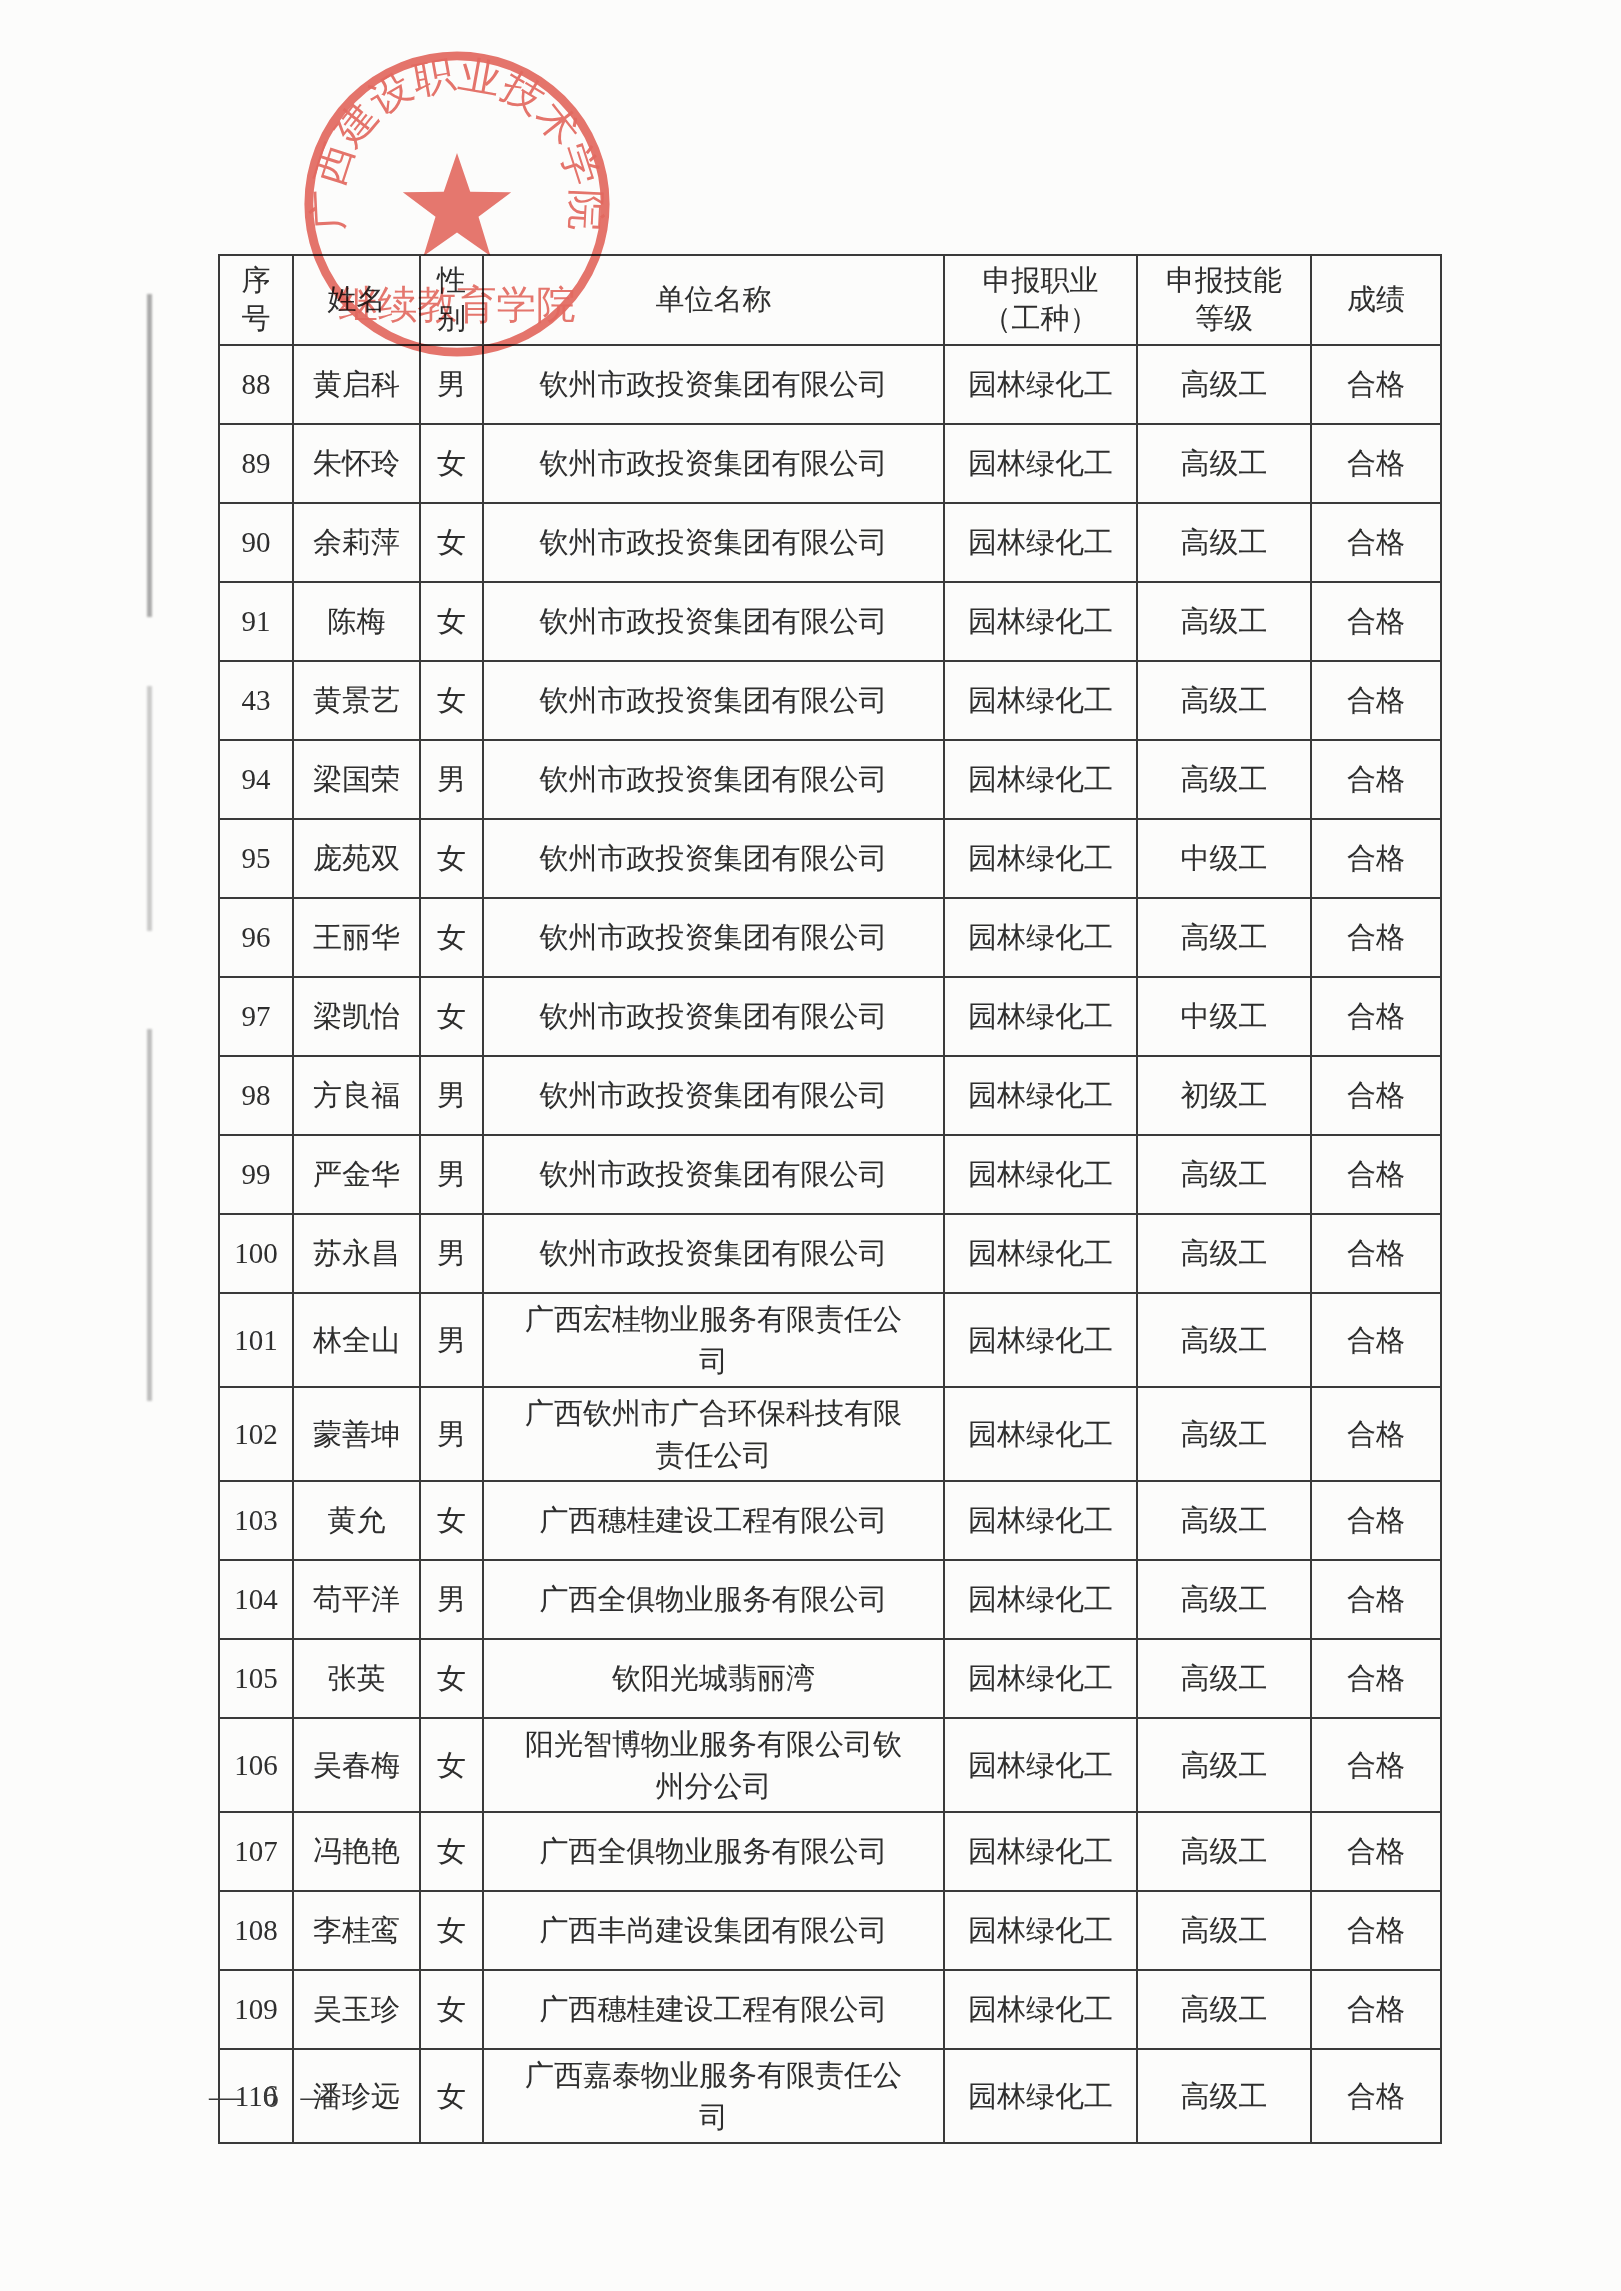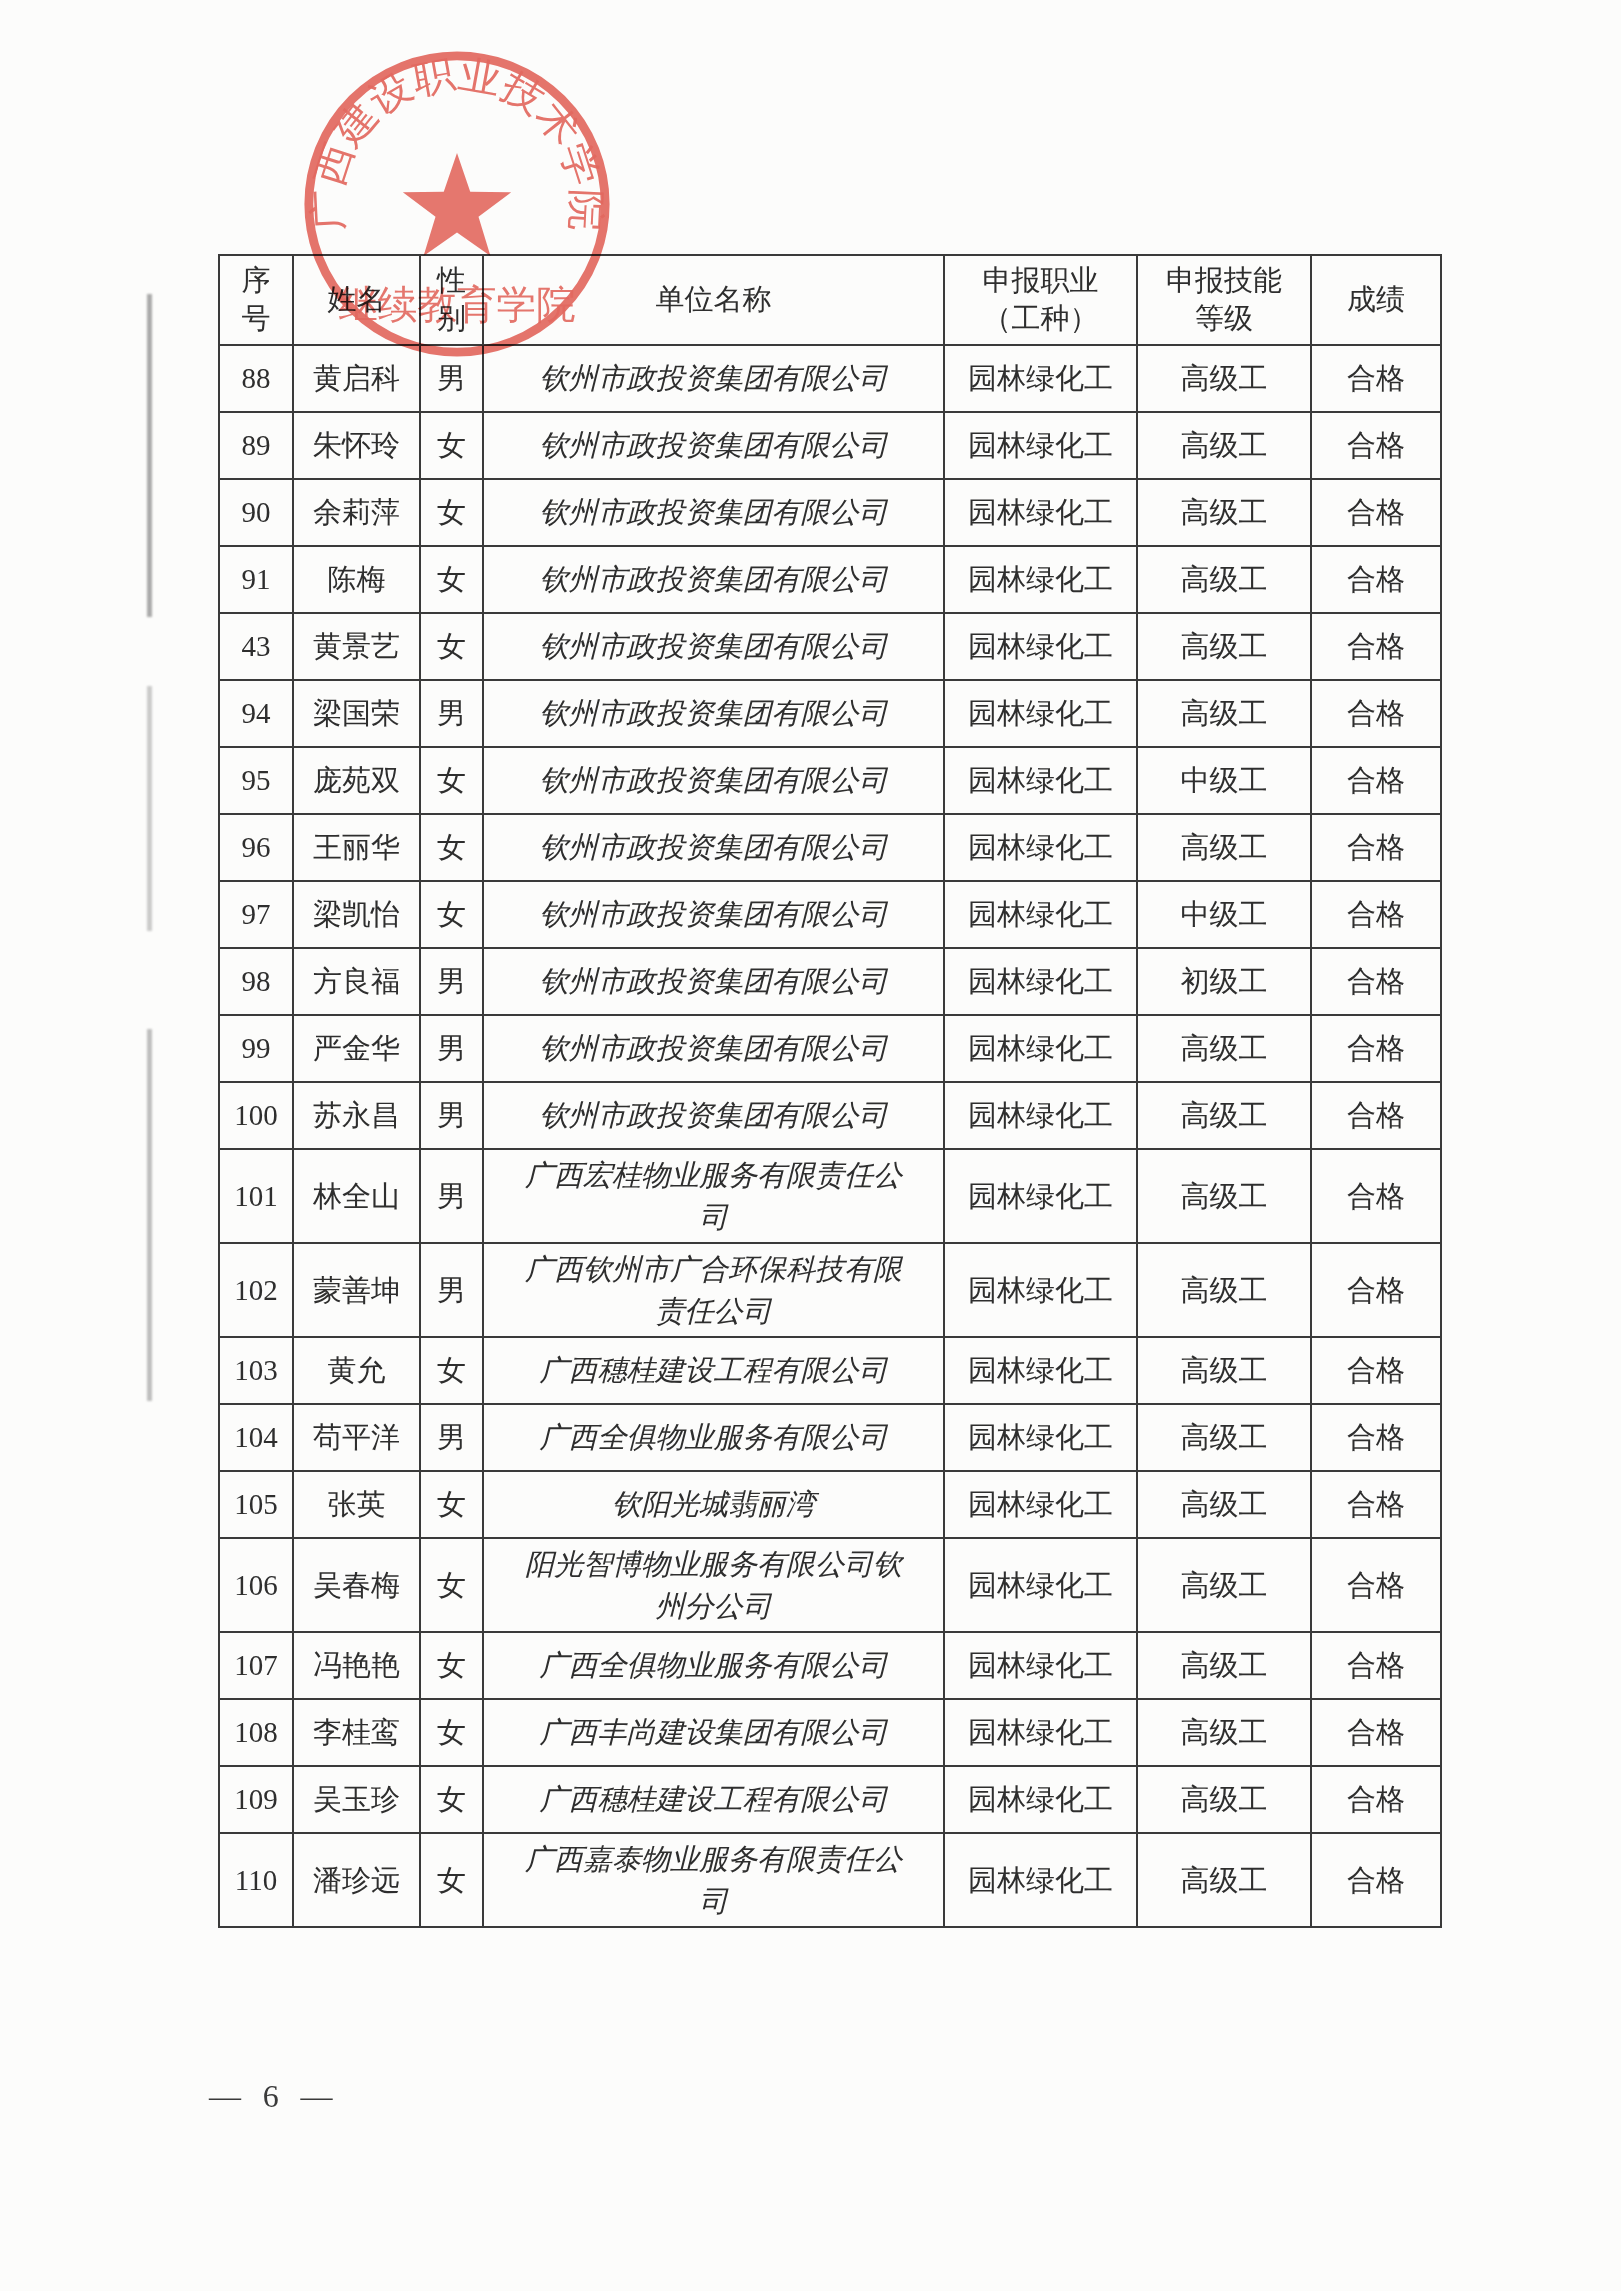--- a/index.html
+++ b/index.html
@@ -24,22 +24,22 @@
     border:2.5px solid #3a3a3a;
     text-align:center;
     vertical-align:middle;
     font-size:29px;
     font-weight:normal;
     padding:2px 3.9px;
     line-height:1.45;
   }
   .roster thead tr{height:90px;}
   .roster th{white-space:pre-line;line-height:1.3;}
-  .roster tbody tr{height:67px;}
-  .roster td.col-company{padding:3.9px 33px;font-style:italic;}
+  .roster tbody tr{height:79px;}
+  .roster td.col-company{padding:3.9px 33px;}
   .roster td.col-index{font-family:"Liberation Serif","DejaVu Serif",serif;}
   
   .stamp{
     position:absolute;left:300px;top:47px;
     width:314px;height:314px;
     mix-blend-mode:multiply;
     opacity:.88;
     pointer-events:none;
   }
   

